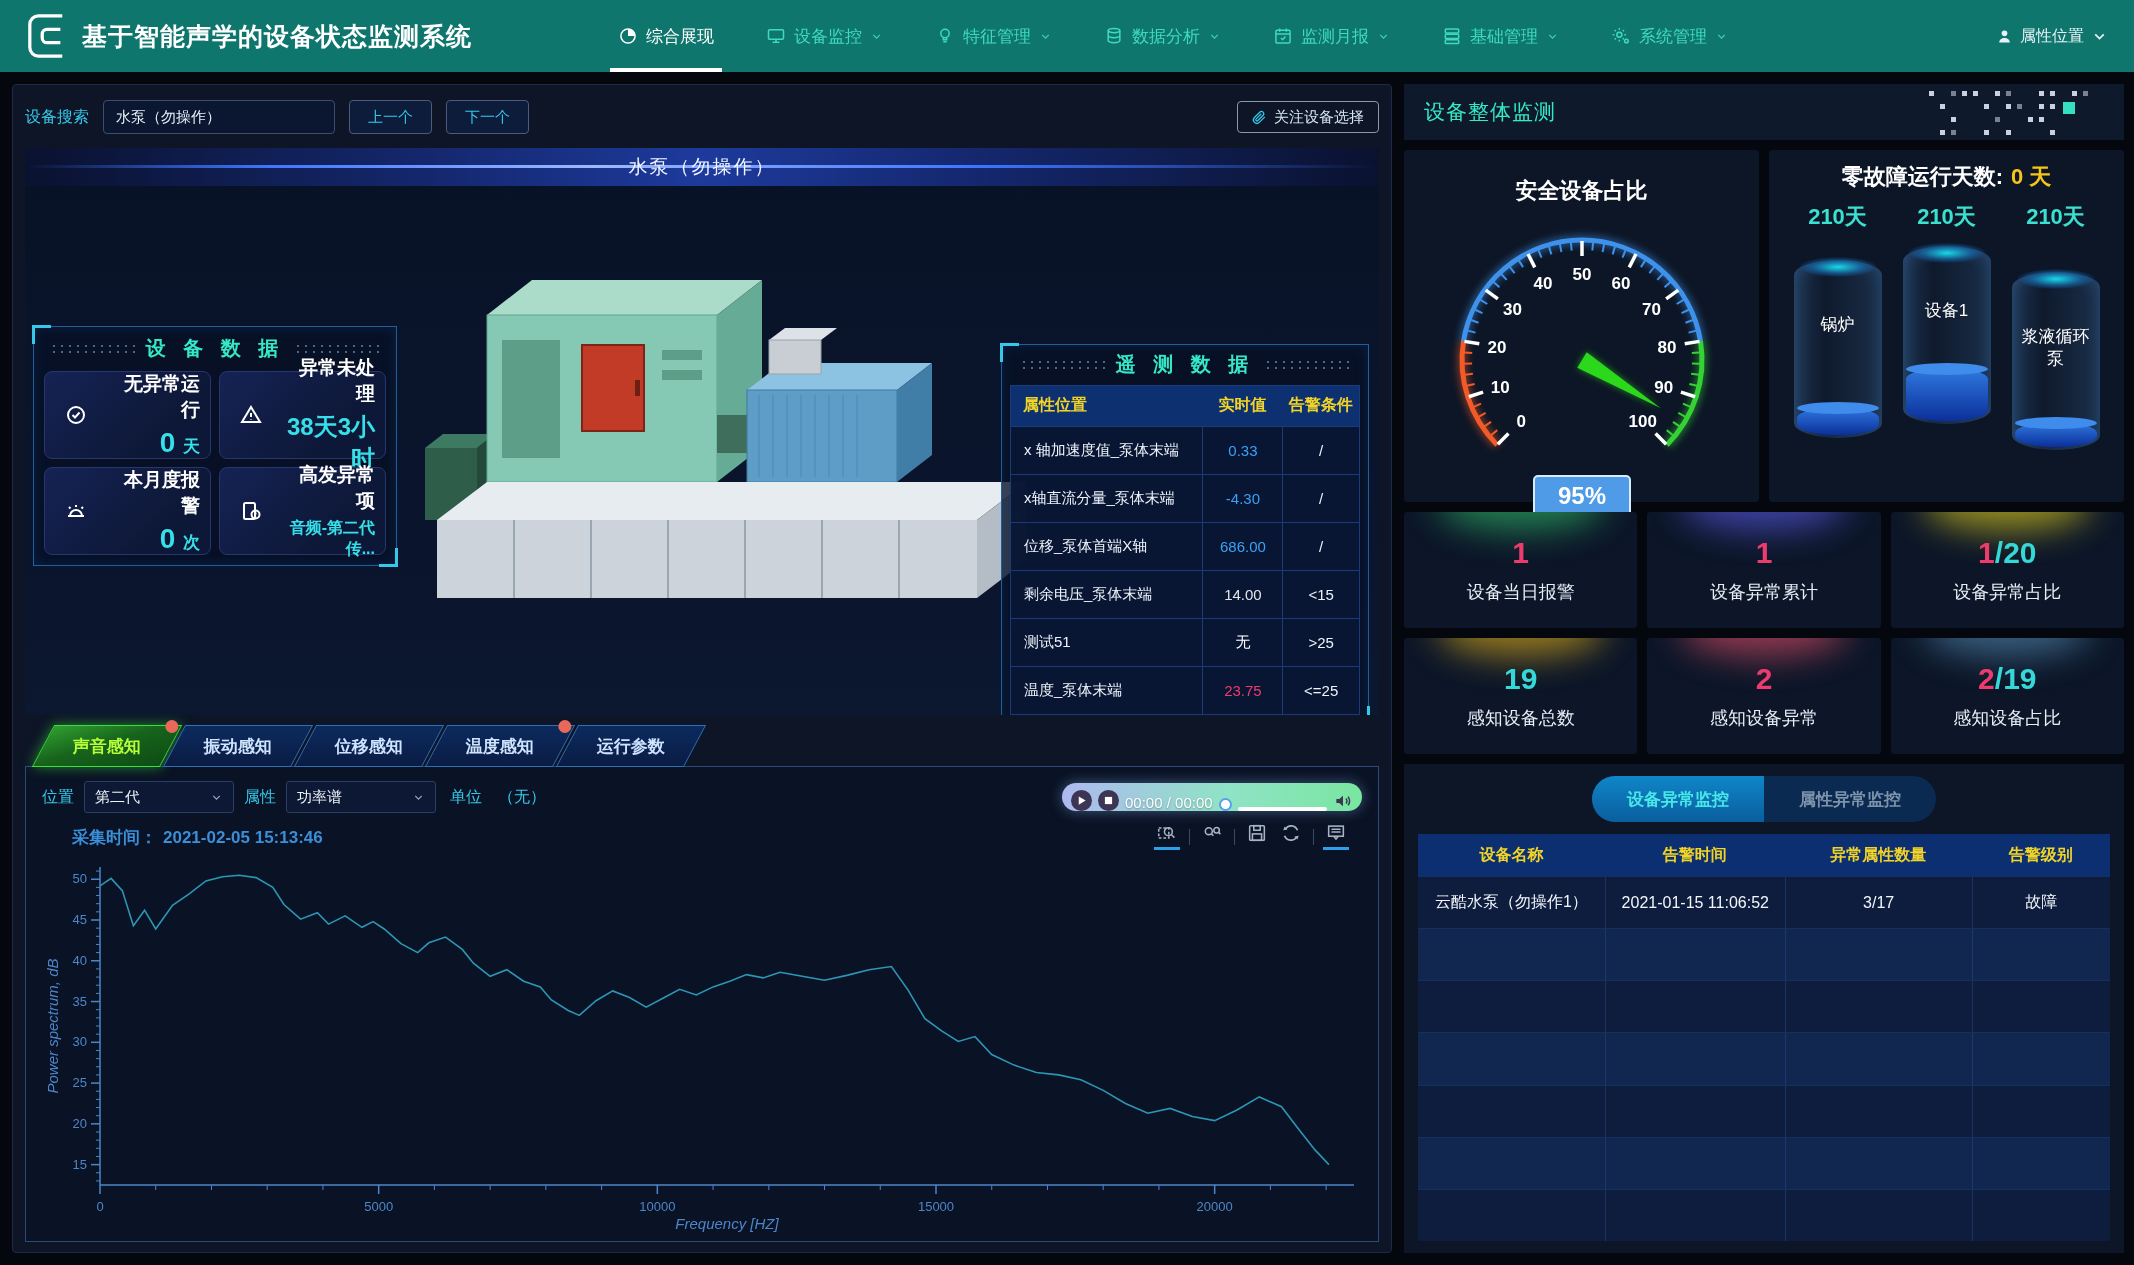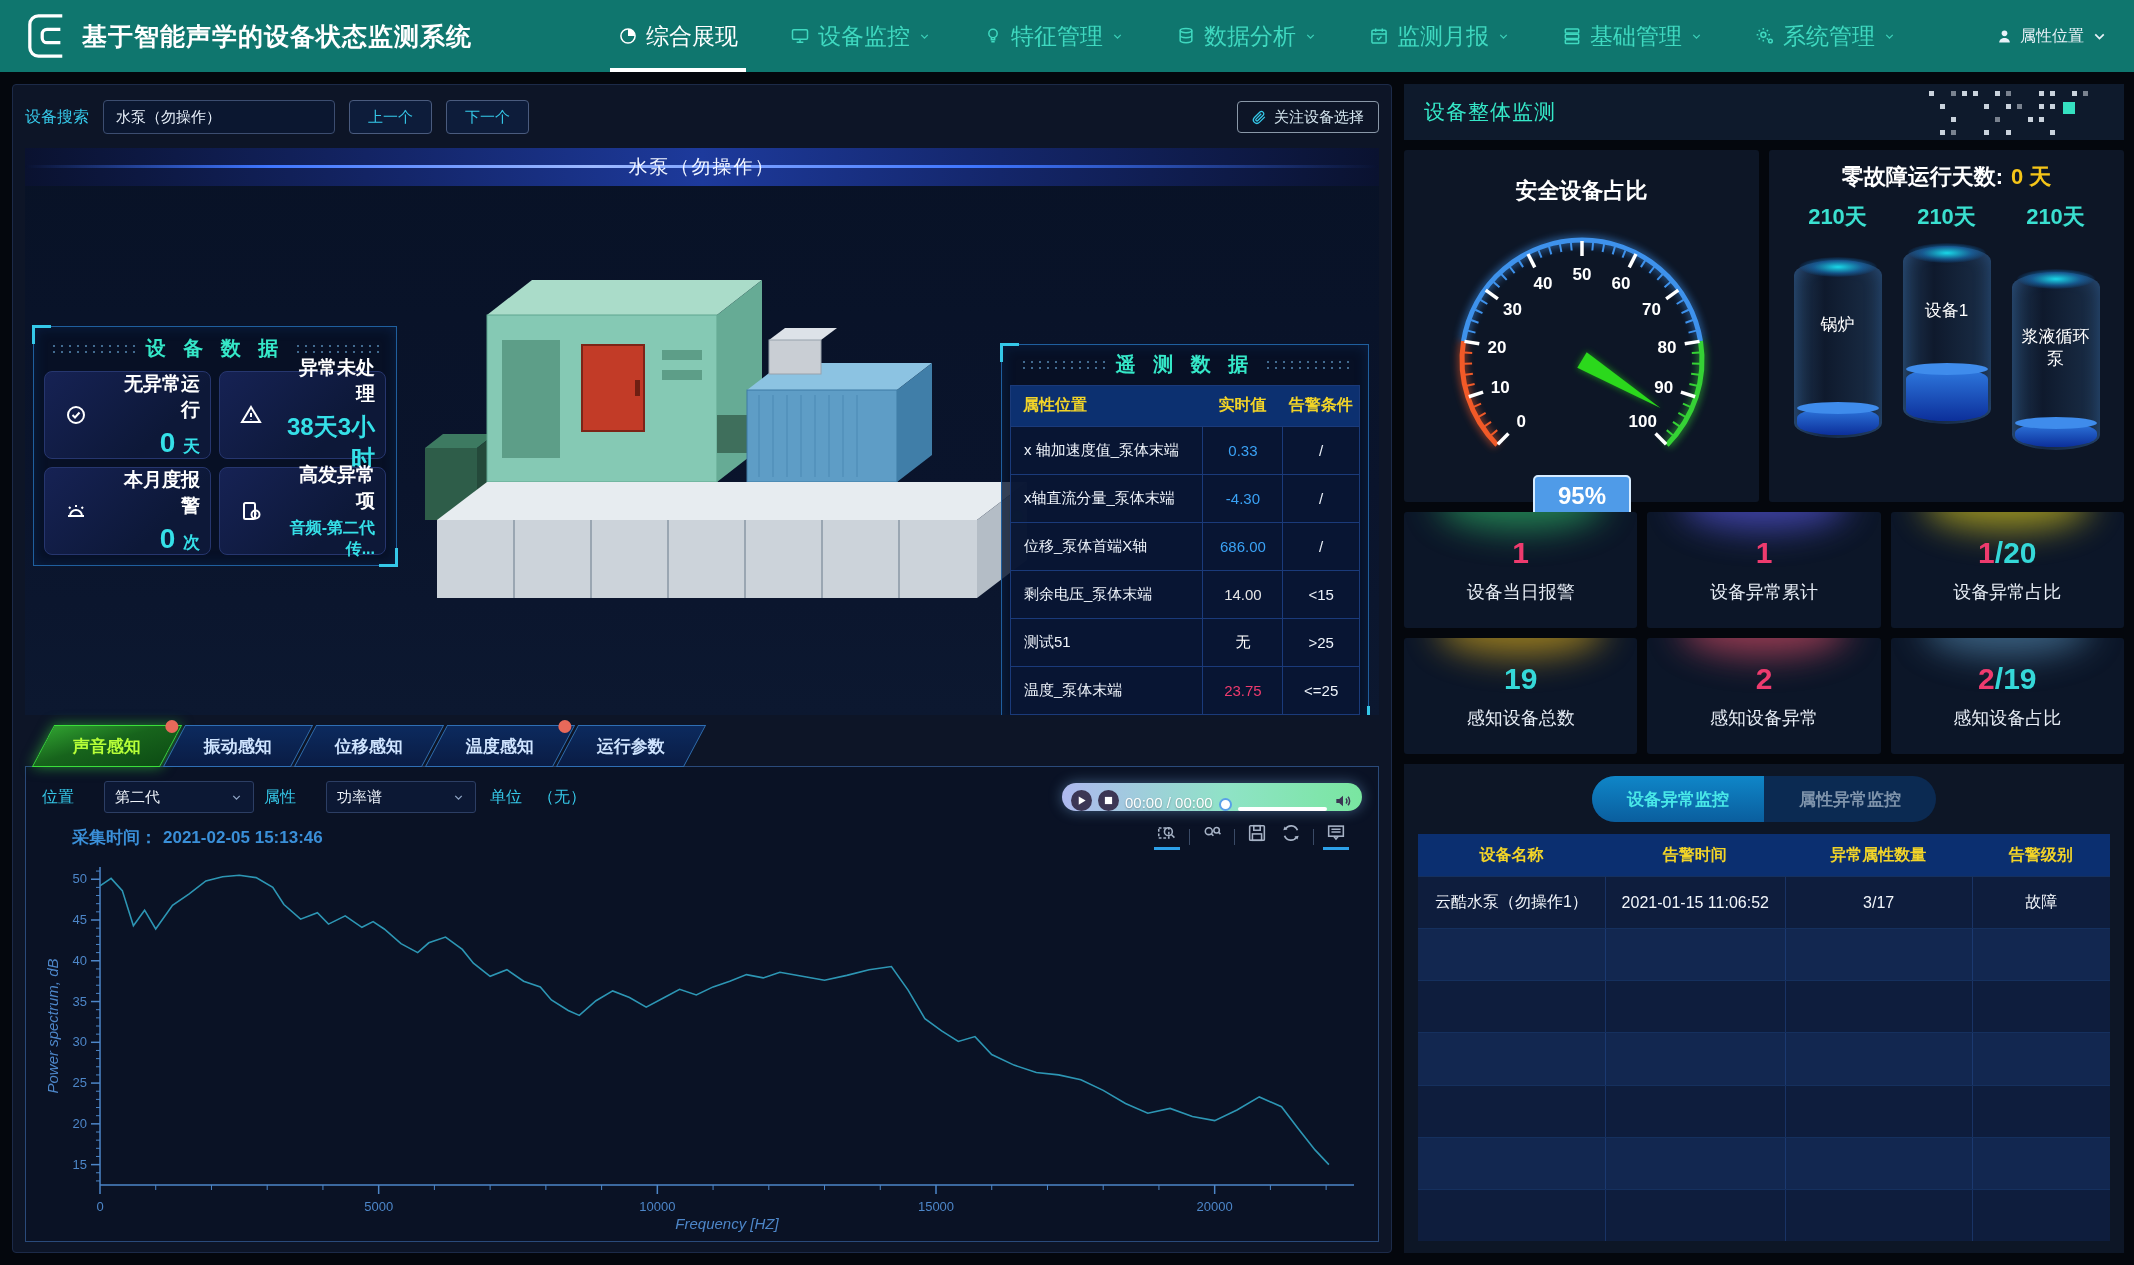--- a/index.html
+++ b/index.html
@@ -6,21 +6,21 @@
   html,body { width:2134px; height:1265px; overflow:hidden;
     background:#04070d; font-family:"Liberation Sans","DejaVu Sans",sans-serif; color:#dfe8f2; }
 
   
   .nav { height:72px; background:#0f766e; display:flex; align-items:center; padding:0 26px; }
   .brand { display:flex; align-items:center; gap:14px; }
   .brand svg { display:block; }
   .brand-title { font-size:25px; font-weight:bold; color:#ffffff; letter-spacing:1px; }
   .nav-menu { display:flex; margin-left:120px; height:72px; }
   .nav-item { display:flex; align-items:center; gap:8px; padding:0 26px; color:#3fd9c0;
-    font-size:23px; cursor:pointer; position:relative; height:72px; }
+    font-size:17px; cursor:pointer; position:relative; height:72px; }
   .nav-item svg { width:20px; height:20px; }
   .nav-item .chev { width:13px; height:13px; opacity:.9; }
   .nav-item.active { color:#ffffff; }
   .nav-item.active::after { content:''; position:absolute; left:18px; right:18px; bottom:0;
     height:4px; background:#ffffff; }
   .nav-user { margin-left:auto; display:flex; align-items:center; gap:7px; color:#e9f1f8; font-size:16px; }
   .nav-user svg { width:17px; height:17px; }
 
   
   .main { display:flex; gap:12px; padding:12px 10px 12px 12px; height:1193px; }
@@ -106,21 +106,21 @@
     border-color:#3adf3a; box-shadow:0 0 12px rgba(60,230,60,.55); }
   .tab.active .lbl { color:#b6ff38; }
   .tab .dot { position:absolute; top:-6px; right:2px; width:13px; height:13px; border-radius:50%;
     background:#e8695a; transform:skewX(28deg); }
 
   
   .chart-box { border:1px solid #2a4a7a; flex:1; margin-top:-1px; padding:8px 16px 4px;
     display:flex; flex-direction:column; background:rgba(8,16,36,.5); }
   .controls-row { height:44px; display:flex; align-items:center; gap:10px; }
   .select { width:150px; height:32px; background:#0c1834; border:1px solid #2c3e64; border-radius:3px;
-    display:flex; align-items:center; justify-content:space-between; padding:0 10px; cursor:pointer;margin-left:20px; }
+    display:flex; align-items:center; justify-content:space-between; padding:0 10px; cursor:pointer; }
   .select .val { color:#eef3fa; font-size:15px; }
   .select svg { width:13px; height:13px; color:#8fa4c4; }
   .unit-text { color:#35c8e8; font-size:16px; margin-left:4px; }
   .player { margin-left:auto; width:300px; height:28px; border-radius:14px; padding:0 9px;
     background:linear-gradient(90deg,#aeb9ef 0%,#8fe3c6 55%,#79e6a0 100%);
     display:flex; align-items:flex-end; gap:6px; box-shadow:0 0 14px rgba(140,200,255,.4); }
   .pbtn { width:21px; height:21px; border-radius:50%; background:#3c3654; display:flex;
     align-items:center; justify-content:center; cursor:pointer; flex:0 0 21px; }
   .ptime { color:#ffffff; font-size:15px; text-shadow:0 1px 2px rgba(0,0,0,.35); white-space:nowrap; }
   .pknob { width:13px; height:13px; background:#ffffff; border:2px solid #5aa0e8; border-radius:50%;

